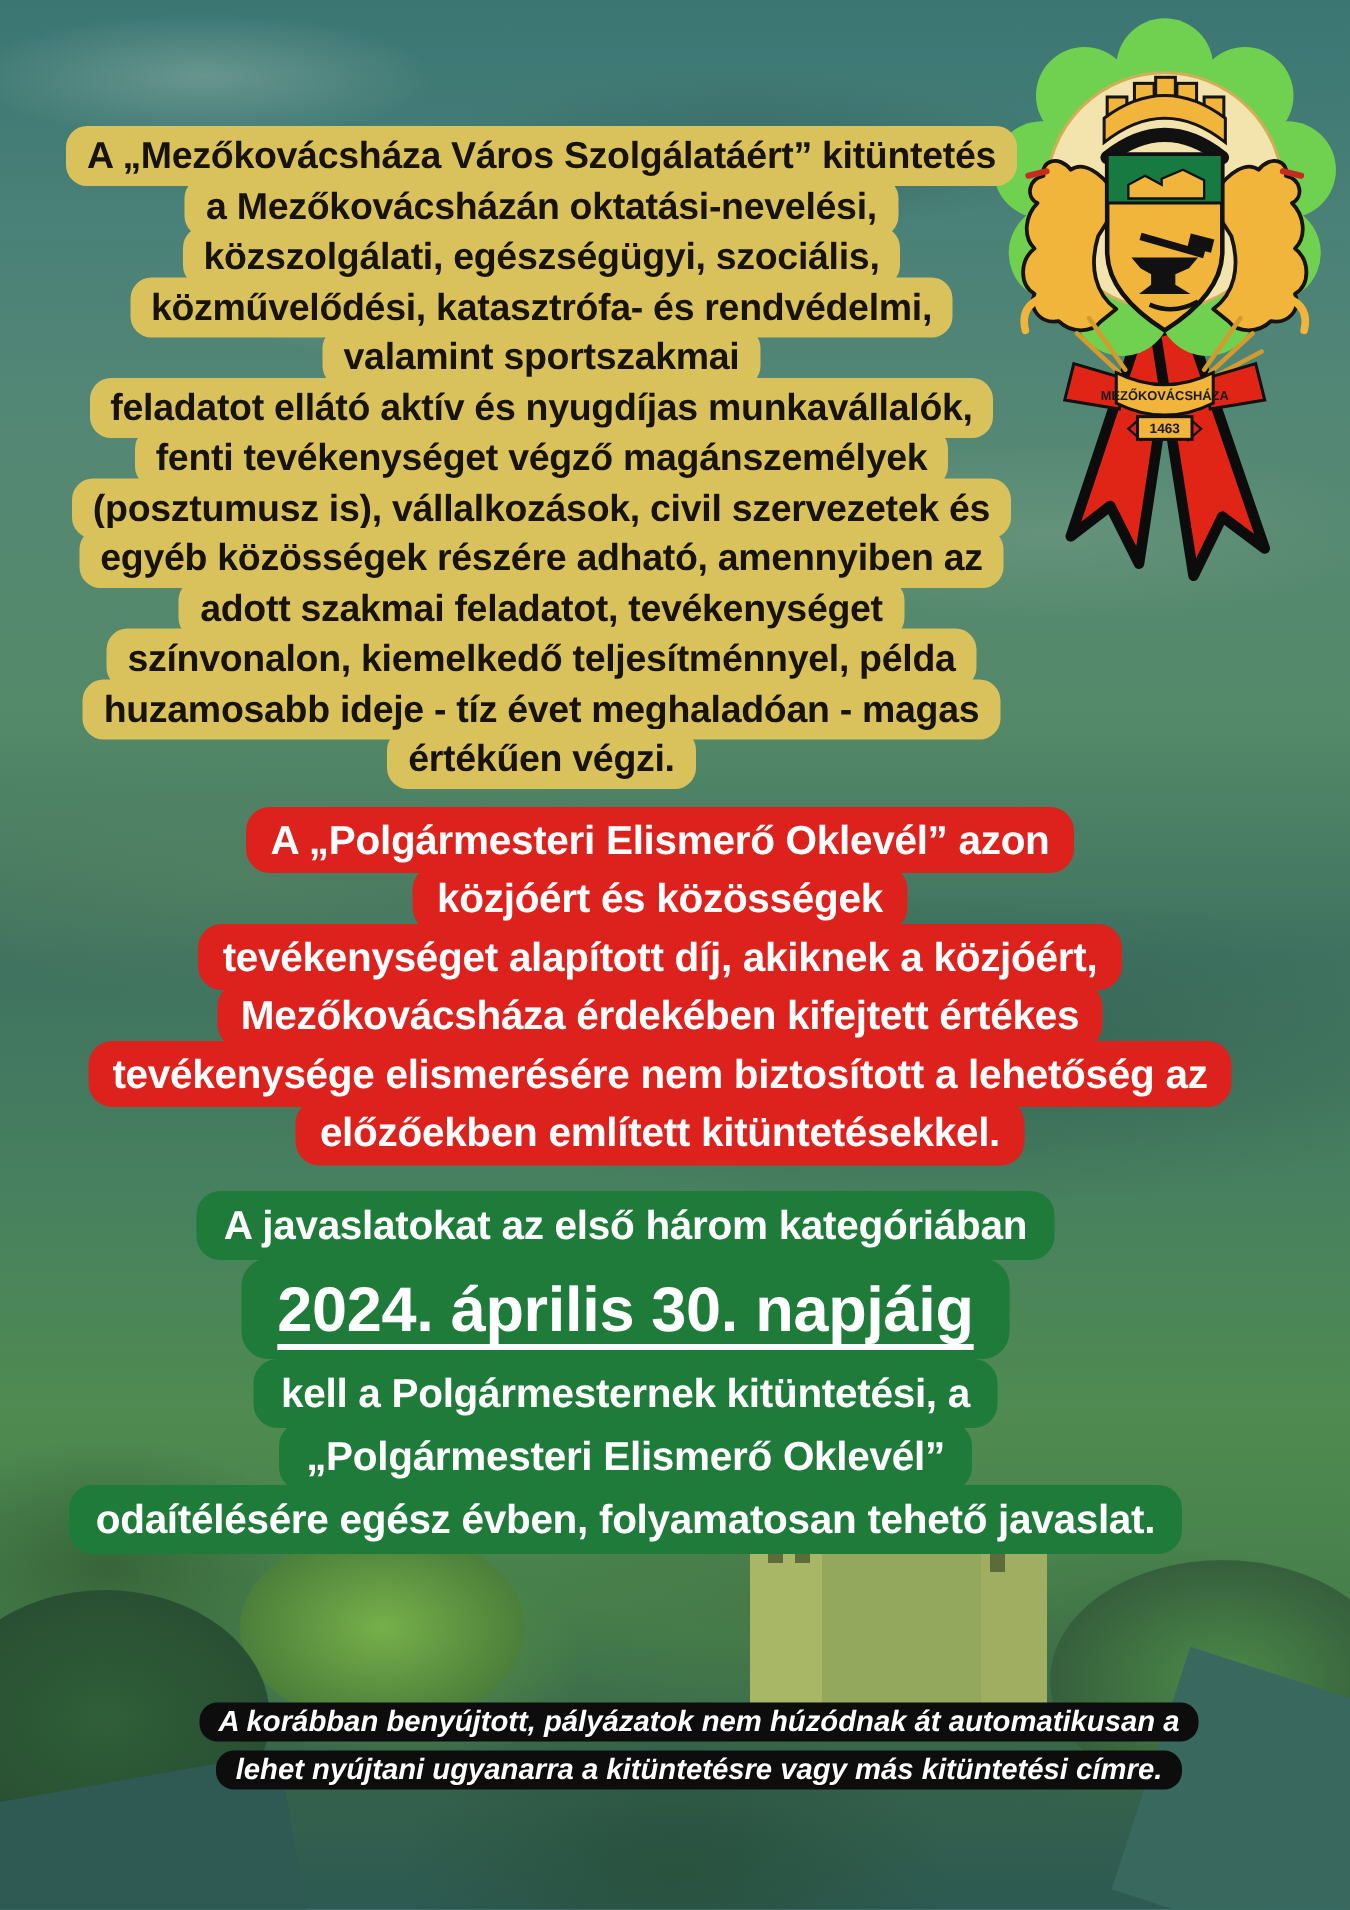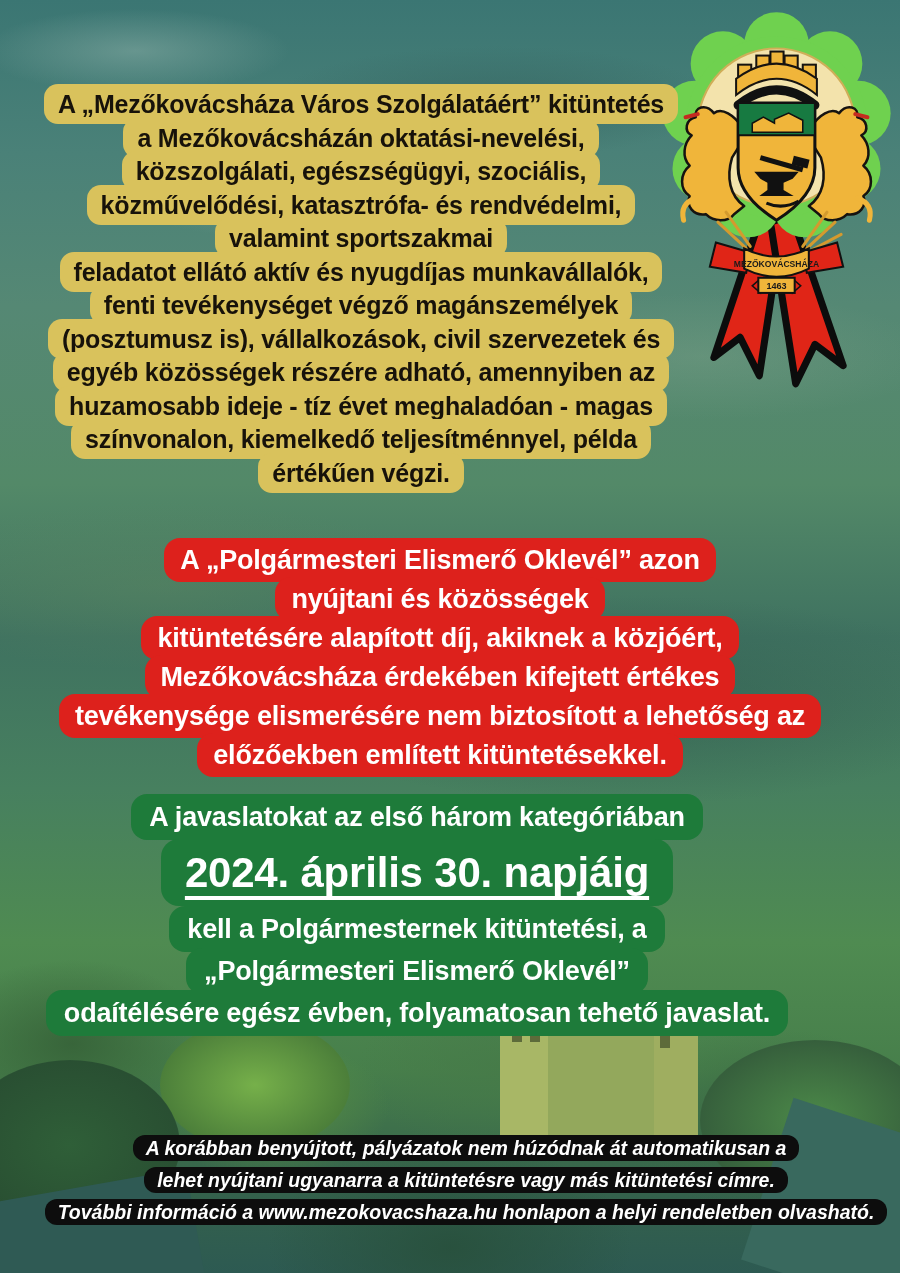--- a/index.html
+++ b/index.html
@@ -175,41 +175,41 @@
   <section class="block yellow">
     <div class="line"><span>A „Mezőkovácsháza Város Szolgálatáért” kitüntetés</span></div>
     <div class="line"><span>a Mezőkovácsházán oktatási-nevelési,</span></div>
     <div class="line"><span>közszolgálati, egészségügyi, szociális,</span></div>
     <div class="line"><span>közművelődési, katasztrófa- és rendvédelmi,</span></div>
     <div class="line"><span>valamint sportszakmai</span></div>
     <div class="line"><span>feladatot ellátó aktív és nyugdíjas munkavállalók,</span></div>
     <div class="line"><span>fenti tevékenységet végző magánszemélyek</span></div>
     <div class="line"><span>(posztumusz is), vállalkozások, civil szervezetek és</span></div>
     <div class="line"><span>egyéb közösségek részére adható, amennyiben az</span></div>
+    <div class="line"><span>adott szakmai feladatot, tevékenységet</span></div>
+    <div class="line"><span>színvonalon, kiemelkedő teljesítménnyel, példa</span></div>
     <div class="line"><span>huzamosabb ideje - tíz évet meghaladóan - magas</span></div>
-    <div class="line"><span>színvonalon, kiemelkedő teljesítménnyel, példa</span></div>
     <div class="line"><span>értékűen végzi.</span></div>
   </section>
 
   <section class="block red">
     <div class="line"><span>A „Polgármesteri Elismerő Oklevél” azon</span></div>
-    <div class="line"><span>nyújtani és közösségek</span></div>
-    <div class="line"><span>kitüntetésére alapított díj, akiknek a közjóért,</span></div>
+    <div class="line"><span>közjóért és közösségek</span></div>
+    <div class="line"><span>tevékenységet alapított díj, akiknek a közjóért,</span></div>
     <div class="line"><span>Mezőkovácsháza érdekében kifejtett értékes</span></div>
     <div class="line"><span>tevékenysége elismerésére nem biztosított a lehetőség az</span></div>
     <div class="line"><span>előzőekben említett kitüntetésekkel.</span></div>
   </section>
 
   <section class="block green">
     <div class="line"><span>A javaslatokat az első három kategóriában</span></div>
     <div class="line date"><span>2024. április 30. napjáig</span></div>
     <div class="line"><span>kell a Polgármesternek kitüntetési, a</span></div>
     <div class="line"><span>„Polgármesteri Elismerő Oklevél”</span></div>
     <div class="line"><span>odaítélésére egész évben, folyamatosan tehető javaslat.</span></div>
   </section>
 
   <section class="block black">
     <div class="line"><span>A korábban benyújtott, pályázatok nem húzódnak át automatikusan a</span></div>
     <div class="line"><span>lehet nyújtani ugyanarra a kitüntetésre vagy más kitüntetési címre.</span></div>
-    <div class="line"><span>További információ a www.mezokovacshaza.hu honlapon a helyi rendeletben olvasható.</span></div>
   </section>
 
 </div>
 
 </body></html>

